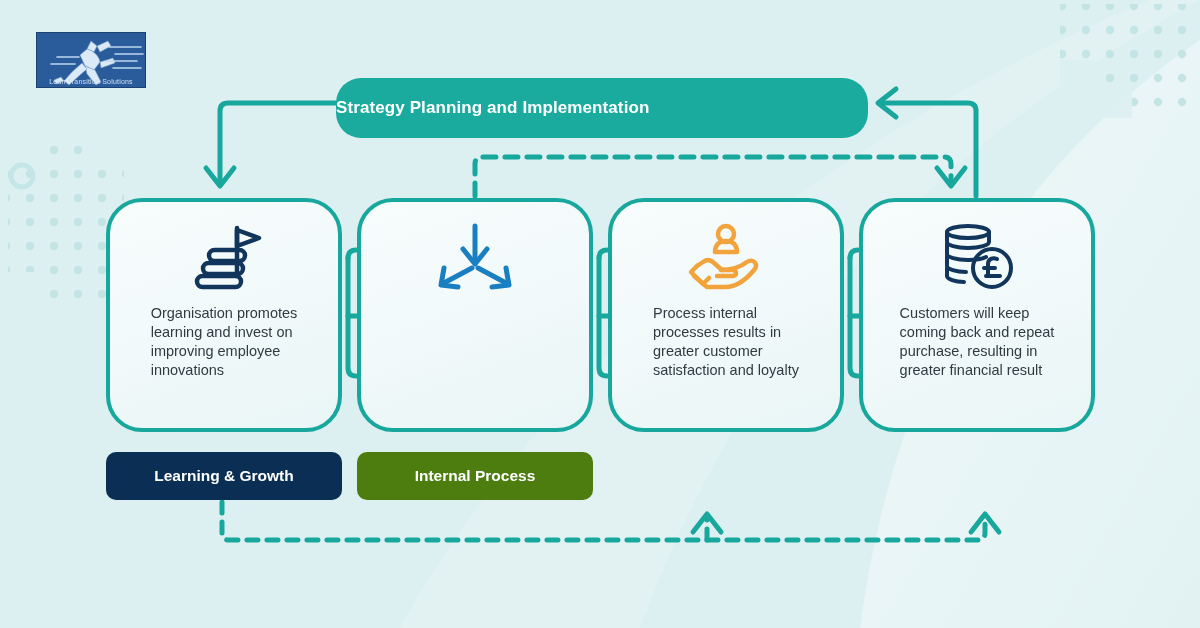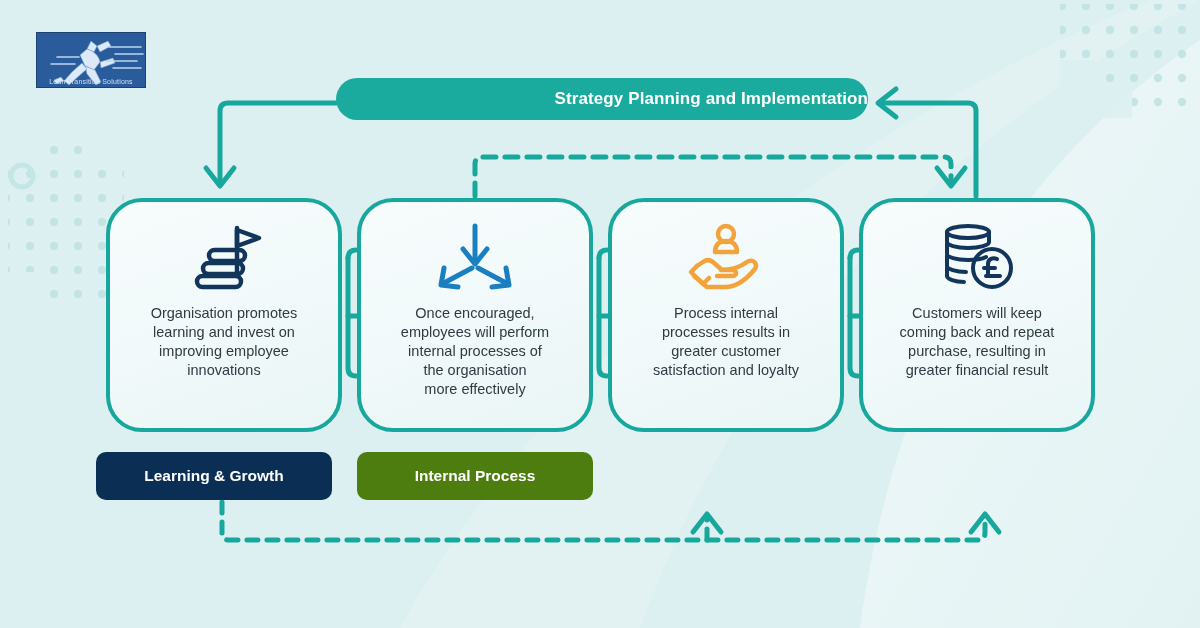--- a/index.html
+++ b/index.html
@@ -21,44 +21,44 @@
     overflow:hidden;
   }
   .logo-caption{
     position:absolute;left:0;right:0;bottom:2px;
     text-align:center;color:#cfe2f5;
     font-size:7px;letter-spacing:.2px;white-space:nowrap;
   }
 
   
   .banner{
-    position:absolute;left:336px;top:78px;width:532px;height:42px;
+    position:absolute;left:336px;top:78px;width:532px;height:60px;
     background:#1bab9e;border-radius:25px;
-    display:flex;align-items:center;justify-content:flex-end;
+    display:flex;align-items:center;justify-content:flex-start;
   }
   .banner-text{
     color:#ffffff;font-size:17px;font-weight:bold;letter-spacing:.1px;
   }
 
   
   .card{
     position:absolute;top:198px;width:236px;height:234px;
     border:4px solid #17a79c;border-radius:36px;
     background:linear-gradient(160deg,#f7fcfc 0%,#f1f9fa 55%,#e9f5f6 100%);
     box-sizing:border-box;
     display:flex;flex-direction:column;align-items:center;
   }
   .card-icon{
     height:92px;width:100%;
     display:flex;align-items:center;justify-content:center;
     margin-top:10px;
   }
   .card-text{
     color:#2f3b41;font-size:14.5px;line-height:19px;
-    text-align:center;padding:0 14px;white-space:pre-line;
+    text-align:left;padding:0 14px;white-space:pre-line;
   }
 
   
   .label{
     position:absolute;top:452px;width:236px;height:48px;
     border-radius:10px;
     display:flex;align-items:center;justify-content:center;
   }
   .label-text{color:#ffffff;font-size:15.5px;font-weight:bold;}
 </style>
@@ -175,25 +175,20 @@
     <div class="card-icon">
       <svg viewBox="0 0 90 80" width="90" height="80" fill="none" stroke="#1a7fc1" stroke-width="5" stroke-linecap="round" stroke-linejoin="round">
         <path d="M45 8 L45 44"></path>
           <path d="M33 31 L45 46 L57 31"></path>
         <path d="M12 66 L42 50"></path>
           <path d="M14 50 L11 67 L28 69"></path>
         <path d="M78 66 L48 50"></path>
           <path d="M76 50 L79 67 L62 69"></path>
       </svg>
     </div>
-    <div class="card-text">Once encouraged,
-employees will perform
-internal processes of
-the organisation
-more effectively</div>
   </div>
 
   <div class="card" style="left:608px">
     <div class="card-icon">
       <svg viewBox="0 0 90 80" width="90" height="80" fill="none" stroke="#f2a33c" stroke-width="4.5" stroke-linecap="round" stroke-linejoin="round">
         <circle cx="45" cy="16" r="8"></circle>
         <path d="M34 34 C34 26 39 23 45 23 C51 23 56 26 56 34 Z"></path>
         <path d="M16 48 L22 44 C26 41 30 42 33 45 L41 52 L52 52"></path>
         <path d="M52 52 C56 52 56 58 52 58 L36 58"></path>
         <path d="M40 52 C48 52 58 50 66 44 C72 40 78 46 73 52 C64 63 54 69 44 69 L26 69 L13 58"></path>
@@ -219,21 +214,21 @@
         <path d="M65 41 C61 39 56 41 56 46 L56 58"></path>
         <path d="M52 50 L63 50"></path>
       </svg>
     </div>
     <div class="card-text">Customers will keep
 coming back and repeat
 purchase, resulting in
 greater financial result</div>
   </div>
 
-  <div class="label" style="left:96px;background:#0b2f54">
+  <div class="label" style="left:106px;background:#0b2f54">
     <span class="label-text">Learning &amp; Growth</span>
   </div>
   <div class="label" style="left:357px;background:#4d7c0f">
     <span class="label-text">Internal Process</span>
   </div>
 
   <div class="banner">
     <span class="banner-text">Strategy Planning and Implementation</span>
   </div>
 

